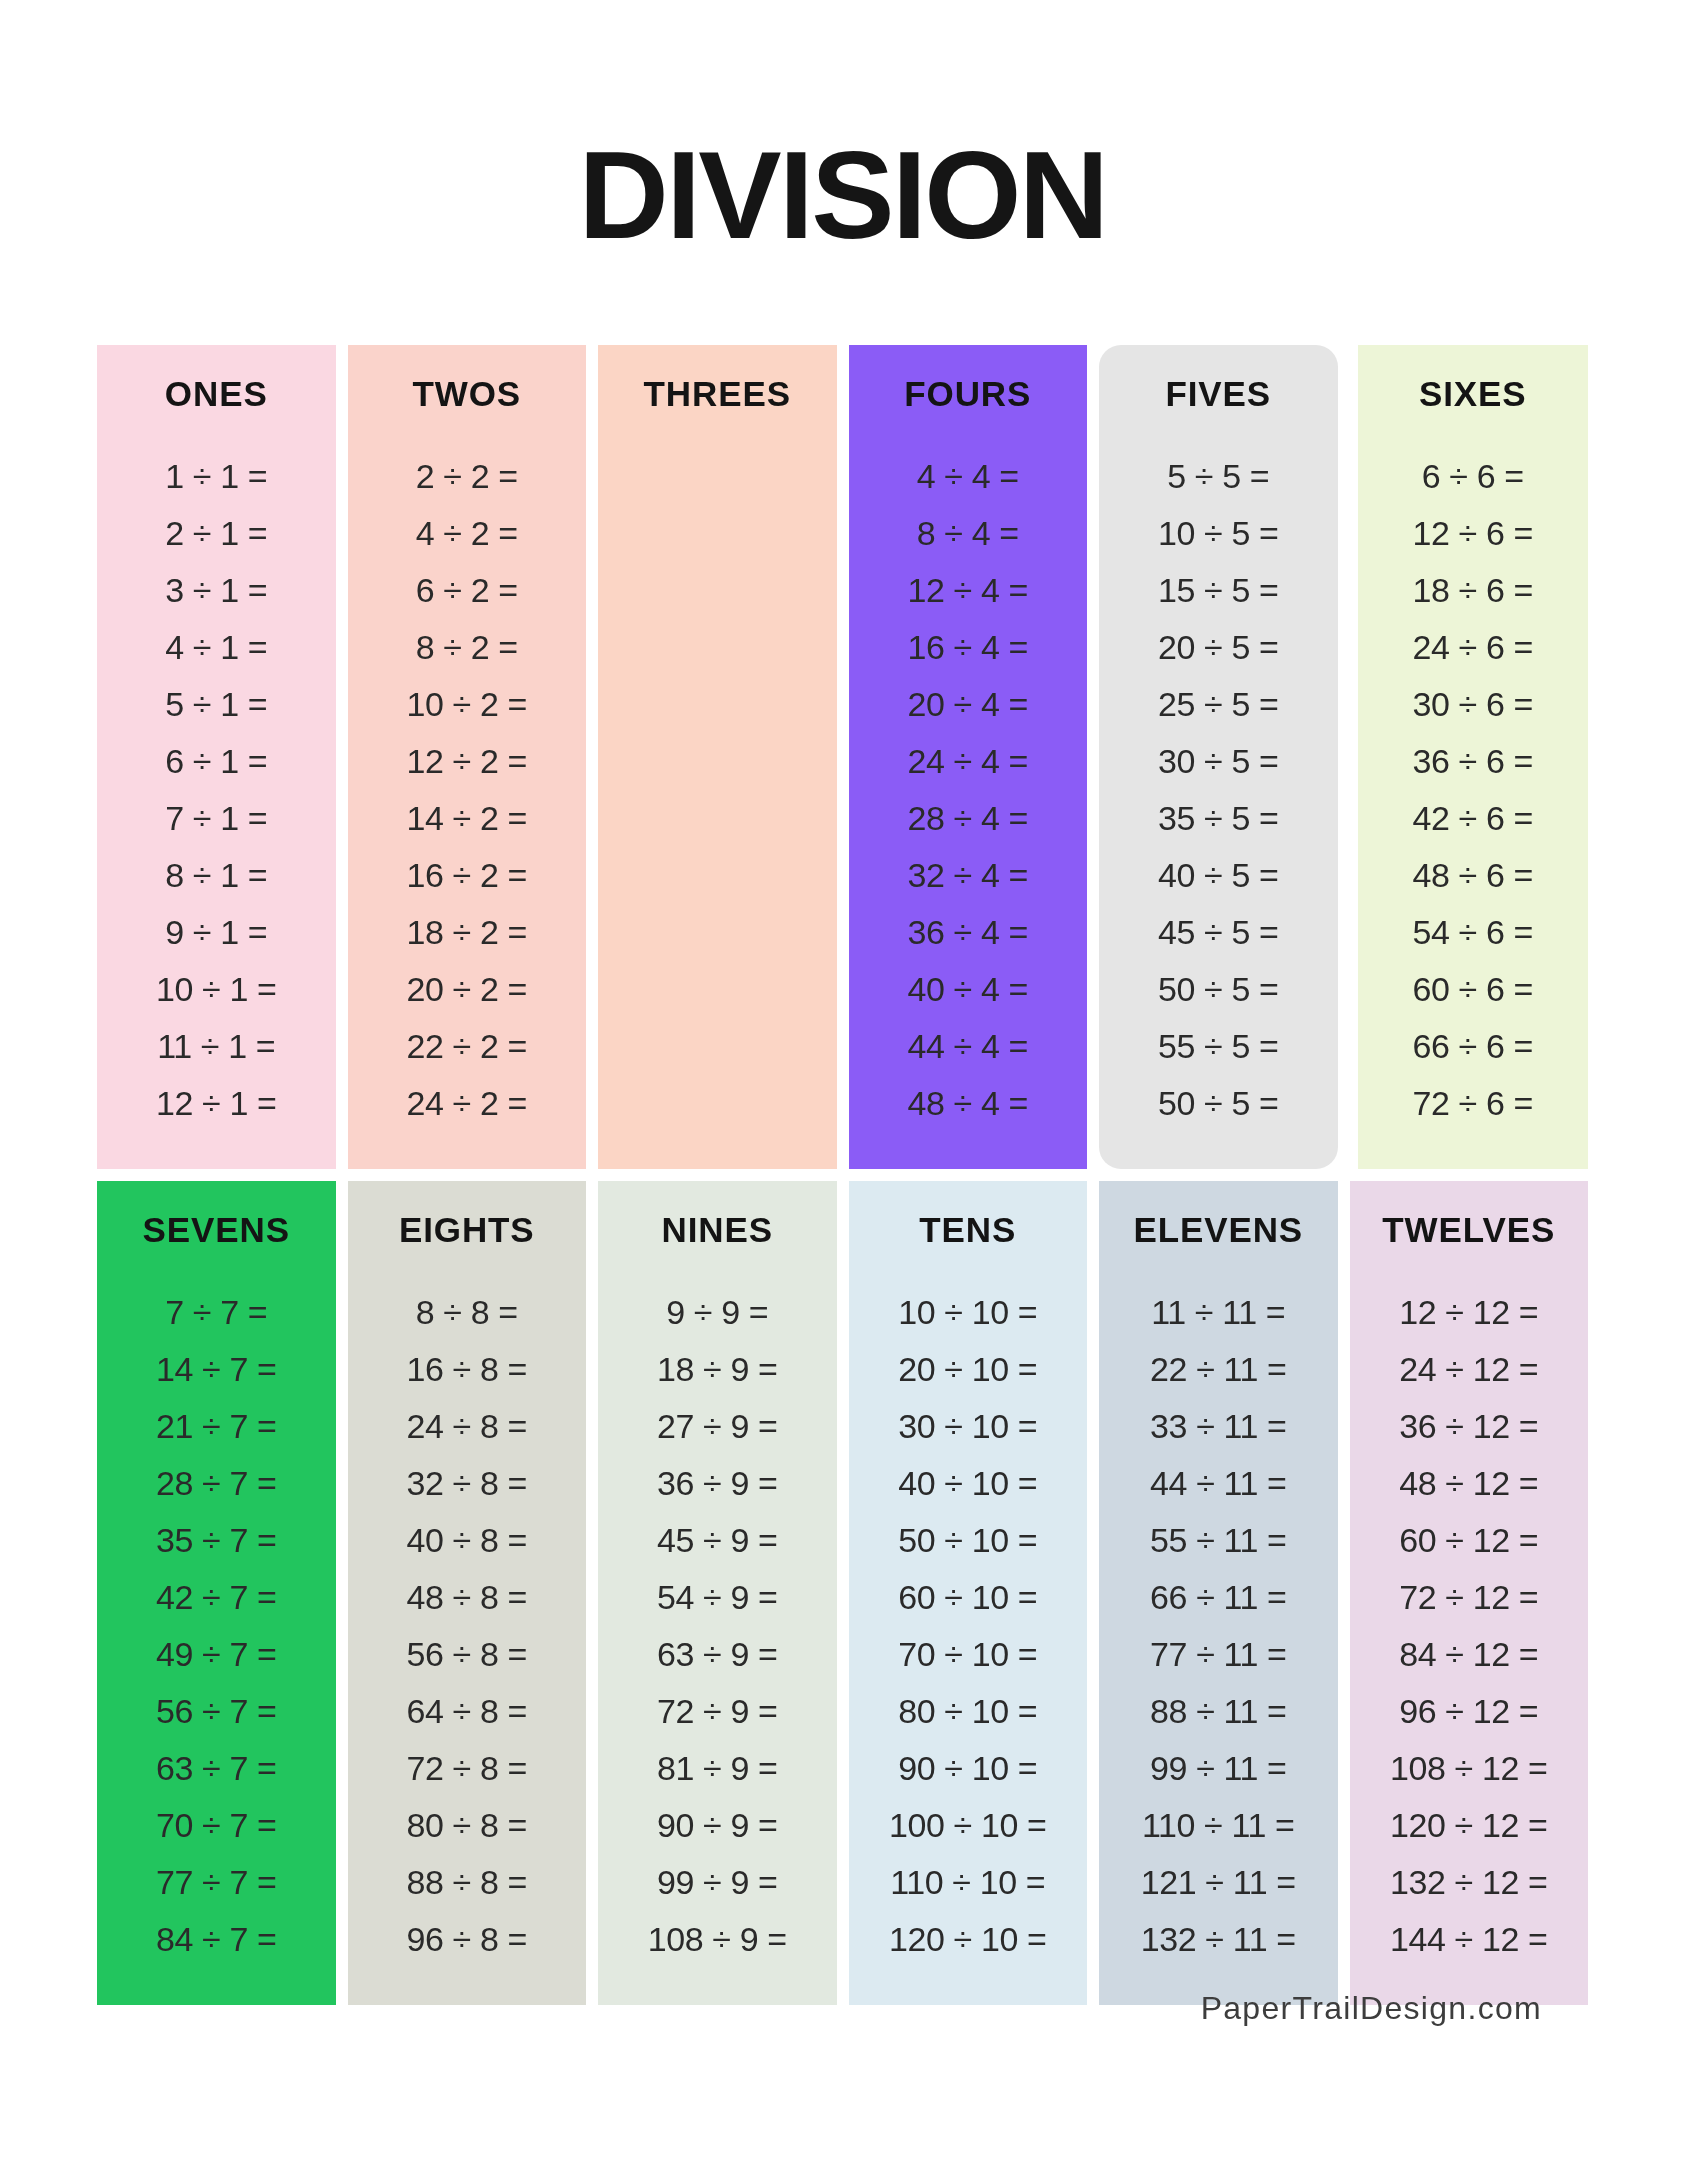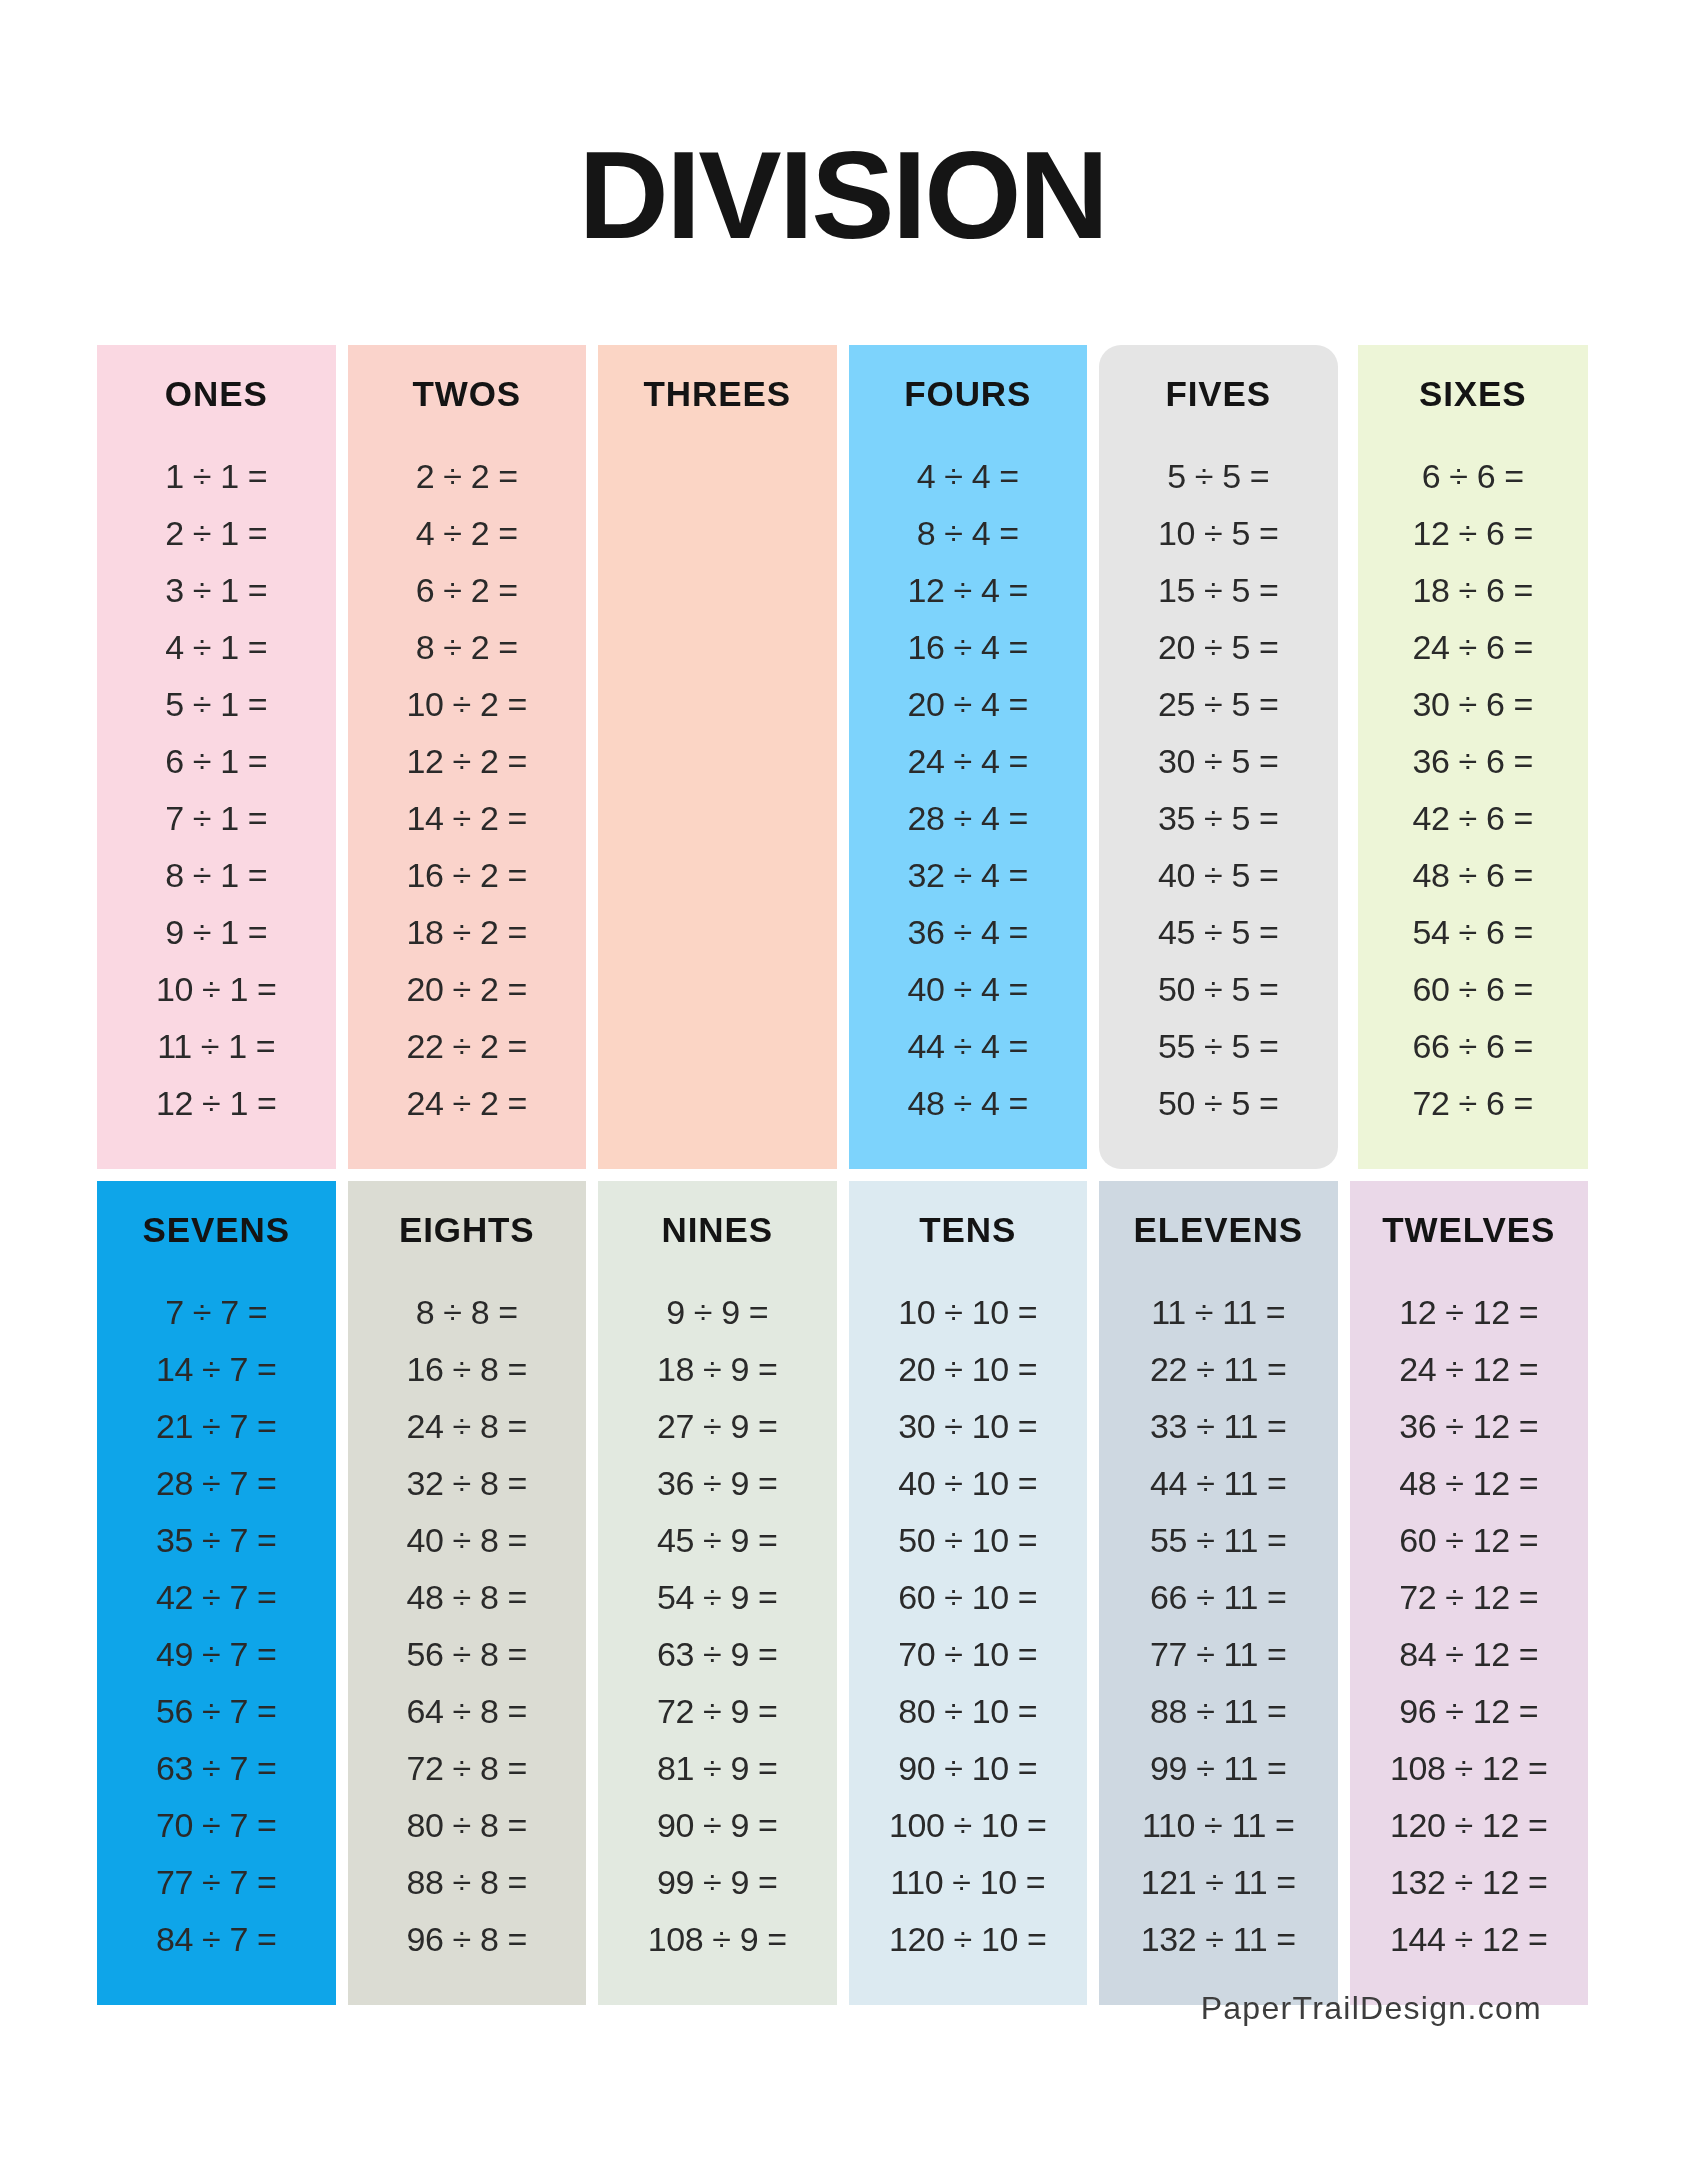--- a/index.html
+++ b/index.html
@@ -109,21 +109,21 @@
           <div class="eq">16 ÷ 2 =</div>
           <div class="eq">18 ÷ 2 =</div>
           <div class="eq">20 ÷ 2 =</div>
           <div class="eq">22 ÷ 2 =</div>
           <div class="eq">24 ÷ 2 =</div>
         </div>
       </section>
       <section class="col" style="background: rgb(251, 213, 197);">
         <h2 class="col-header">THREES</h2>
       </section>
-      <section class="col" style="background: #7dd3fc;">
+      <section class="col" style="background: #8b5cf6;">
         <h2 class="col-header">FOURS</h2>
         <div class="equations">
           <div class="eq">4 ÷ 4 =</div>
           <div class="eq">8 ÷ 4 =</div>
           <div class="eq">12 ÷ 4 =</div>
           <div class="eq">16 ÷ 4 =</div>
           <div class="eq">20 ÷ 4 =</div>
           <div class="eq">24 ÷ 4 =</div>
           <div class="eq">28 ÷ 4 =</div>
           <div class="eq">32 ÷ 4 =</div>
@@ -160,21 +160,21 @@
           <div class="eq">30 ÷ 6 =</div>
           <div class="eq">36 ÷ 6 =</div>
           <div class="eq">42 ÷ 6 =</div>
           <div class="eq">48 ÷ 6 =</div>
           <div class="eq">54 ÷ 6 =</div>
           <div class="eq">60 ÷ 6 =</div>
           <div class="eq">66 ÷ 6 =</div>
           <div class="eq">72 ÷ 6 =</div>
         </div>
       </section>
-      <section class="col" style="background: #0ea5e9;">
+      <section class="col" style="background: #22c55e;">
         <h2 class="col-header">SEVENS</h2>
         <div class="equations">
           <div class="eq">7 ÷ 7 =</div>
           <div class="eq">14 ÷ 7 =</div>
           <div class="eq">21 ÷ 7 =</div>
           <div class="eq">28 ÷ 7 =</div>
           <div class="eq">35 ÷ 7 =</div>
           <div class="eq">42 ÷ 7 =</div>
           <div class="eq">49 ÷ 7 =</div>
           <div class="eq">56 ÷ 7 =</div>

